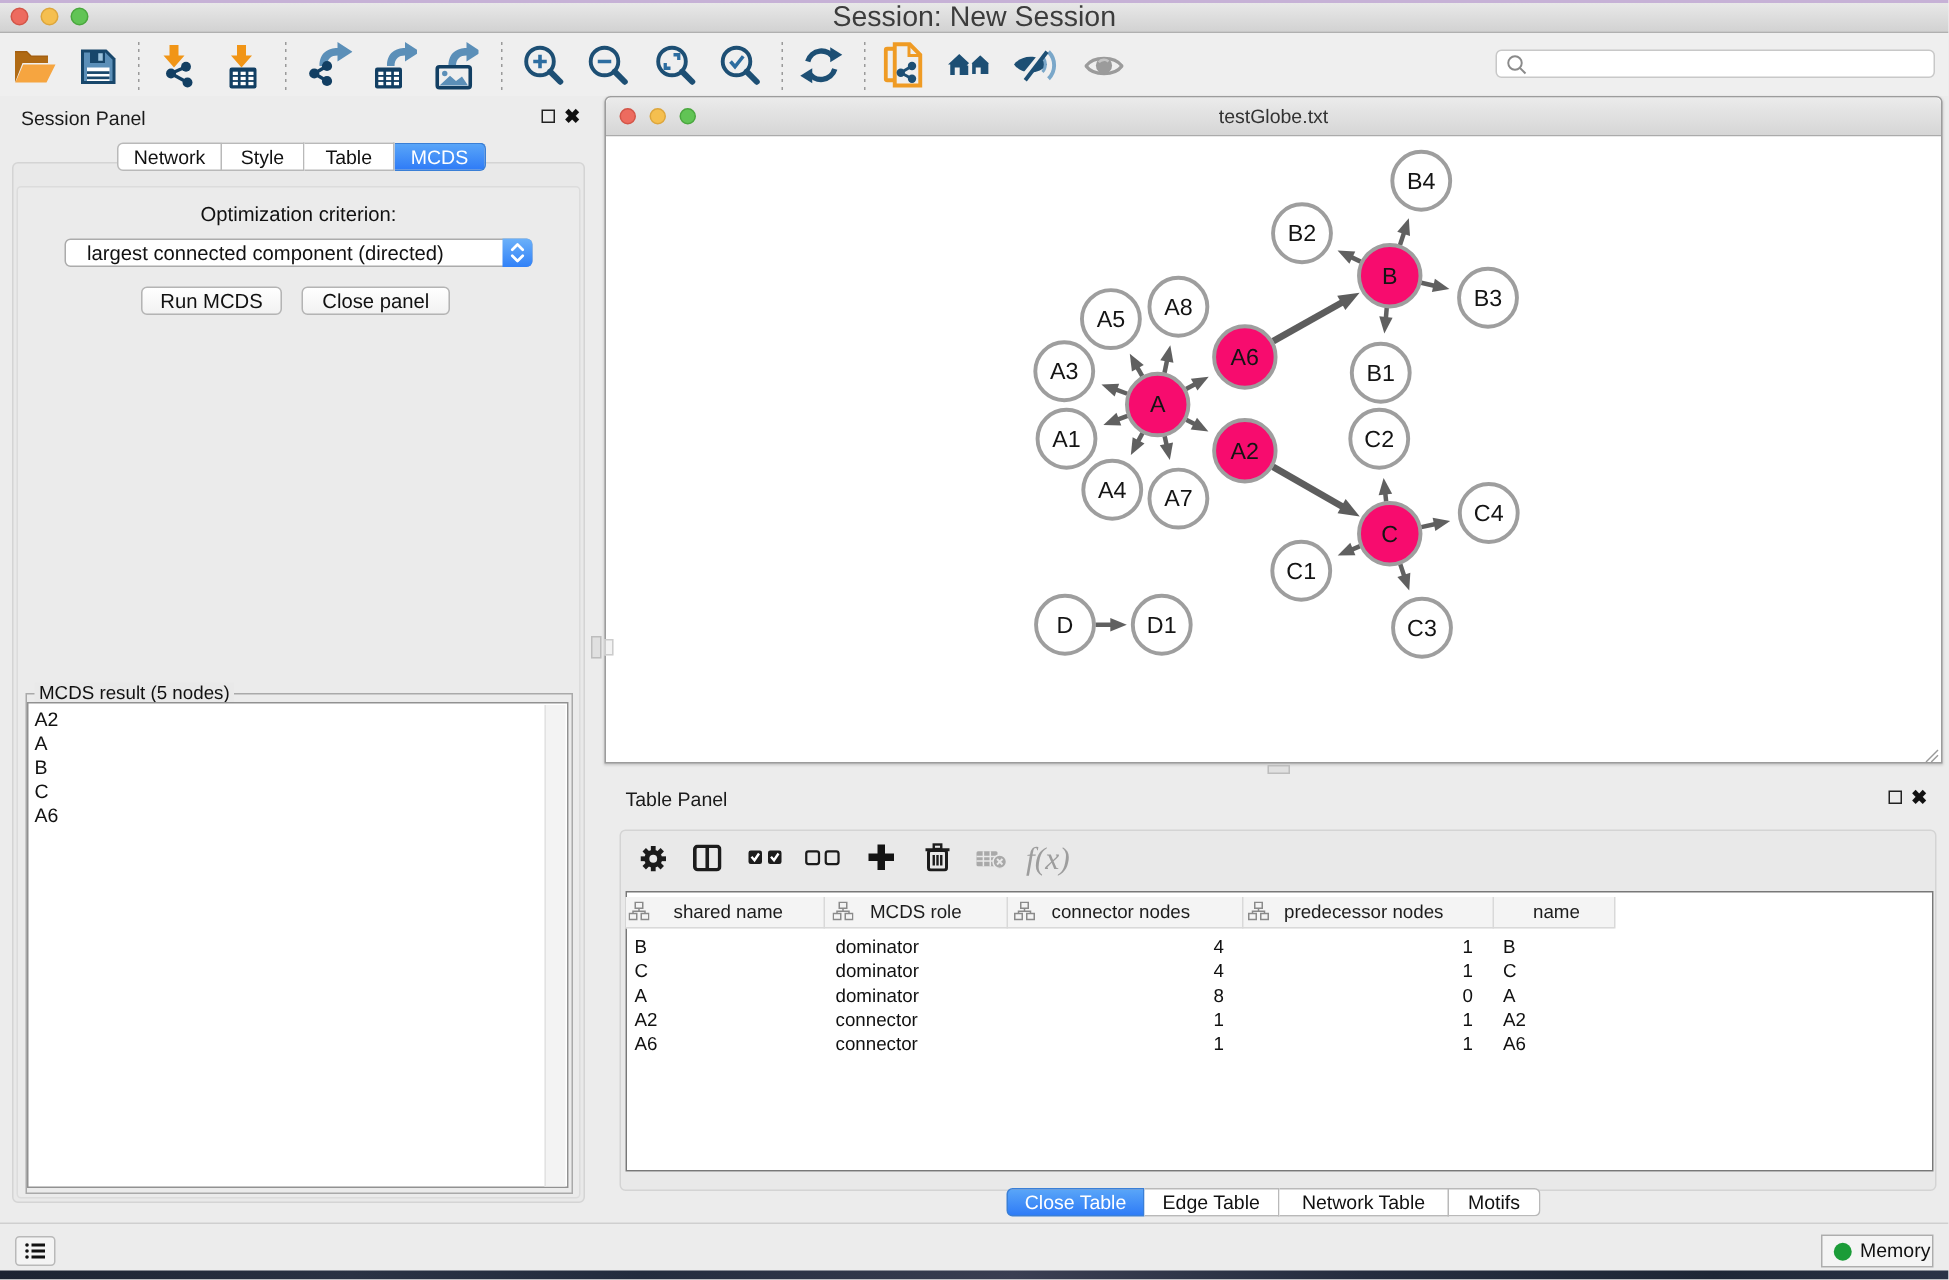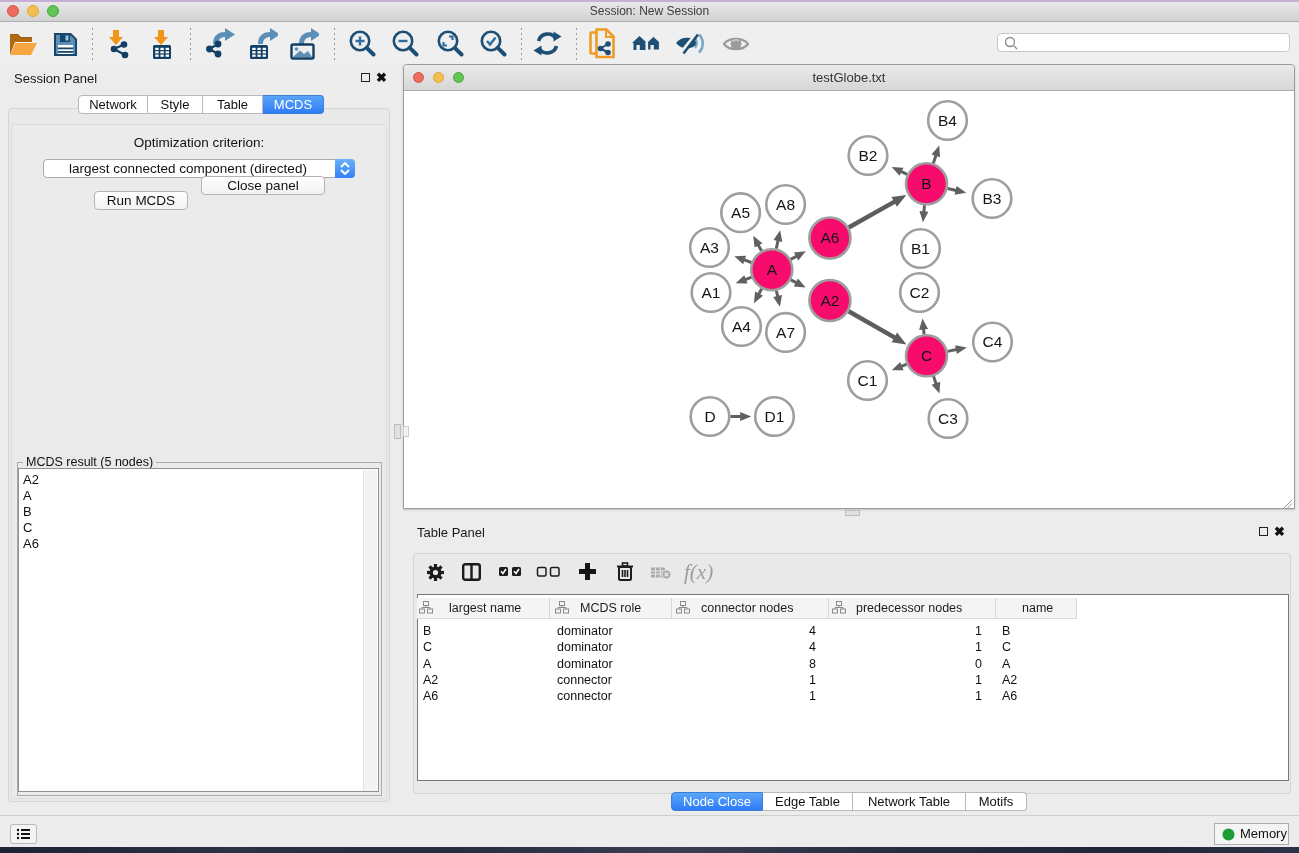--- a/index.html
+++ b/index.html
@@ -6,21 +6,21 @@
 html,body { width:1299px; height:853px; overflow:hidden; font-family:"Liberation Sans",sans-serif; }
 body { background:#ececec; position:relative; }
 .abs { position:absolute; }
 
 #topstrip { left:0; top:0; width:1299px; height:2px; background:#c6b1d6; }
 #botstrip { left:0; top:847px; width:1299px; height:6px;
   background:linear-gradient(90deg,#1c2331,#2a3244 18%,#232c3e 33%,#3a3e52 52%,#252d3f 70%,#1e2736 88%,#2b3347); }
 
 #titlebar { left:0; top:2px; width:1299px; height:20px;
   background:linear-gradient(#e8e8e8,#d2d2d2); border-bottom:1px solid #b0b0b0;
-  font-size:12px; color:#3c3c3c; text-align:center; line-height:19px; }
+  font-size:19px; color:#3c3c3c; text-align:center; line-height:19px; }
 .tl { border-radius:50%; width:12px; height:12px; top:5px; }
 #tl-r { left:7px;  background:#ed6b5f; border:0.5px solid #d35548; }
 #tl-y { left:27px; background:#f5bf4f; border:0.5px solid #dda63c; }
 #tl-g { left:47px; background:#61c455; border:0.5px solid #4aa73e; }
 
 #toolbar { left:0; top:22px; width:1299px; height:42px; background:#efefef; }
 .tsep { top:28px; width:1px; height:33px;
   background-image:repeating-linear-gradient(#9a9a9a 0 2px,transparent 2px 5px); }
 #search { left:997px; top:33px; width:293px; height:19px; background:#fff;
   border:1px solid #c8c8c8; border-radius:4px; }
@@ -35,21 +35,21 @@
 
 .seg { display:flex; height:19px; }
 .seg div { background:#fff; border:1px solid #b9b9b9; border-left:none; font-size:13px;
   color:#111; text-align:center; line-height:17px; padding:0 10px; }
 .seg div:first-child { border-left:1px solid #b9b9b9; border-radius:4px 0 0 4px; }
 .seg div:last-child { border-radius:0 4px 4px 0; }
 .seg div.sel { background:linear-gradient(#59a5f8,#2f7cf7); border-color:#3a7fd6; color:#fff; }
 #opt-label { left:0; top:135px; width:398px; text-align:center; font-size:13.5px; color:#111; }
 #combo { left:43px; top:159px; width:312px; height:19px; background:#fff;
   border:1px solid #ababab; border-radius:4px; font-size:13.5px; color:#111;
-  line-height:17px; padding-left:25px; }
+  line-height:17px; padding-left:14px; }
 #combo-btn { right:-1px; top:-1px; width:20px; height:19px; border-radius:0 4px 4px 0;
   background:linear-gradient(#6cb1f9,#3181f8); }
 .btn { background:linear-gradient(#ffffff,#f2f2f2); border:1px solid #b4b4b4; border-radius:4px;
   font-size:13.5px; color:#111; text-align:center; line-height:17px; height:19px; }
 
 #grpbox { left:17px; top:462px; width:365px; height:334px; border:1px solid #a9a9a9; }
 #grplabel { left:23px; top:455px; background:#e9e9e9; padding:0 3px; font-size:12.5px; color:#111; }
 #mcds-list { left:18px; top:468px; width:361px; height:324px; background:#fff; border:1px solid #919191;
   font-size:13px; color:#111; line-height:16px; padding:3px 0 0 4px; }
 #mcds-scroll { right:1px; top:1px; width:14px; height:321px; background:#f3f3f3; border-left:1px solid #e2e2e2; }
@@ -229,21 +229,21 @@
 <div class="abs" id="opt-label">Optimization criterion:</div>
 <div class="abs" id="combo">largest connected component (directed)
  <div class="abs" id="combo-btn">
   <svg width="20" height="19" viewBox="0 0 20 19">
    <path d="M6.5 7.5 L10 4 L13.5 7.5" fill="none" stroke="#fff" stroke-width="1.8" stroke-linecap="round" stroke-linejoin="round"></path>
    <path d="M6.5 11.5 L10 15 L13.5 11.5" fill="none" stroke="#fff" stroke-width="1.8" stroke-linecap="round" stroke-linejoin="round"></path>
   </svg>
  </div>
 </div>
 <div class="abs btn" style="left:94px;top:191px;width:94px">Run MCDS</div>
-<div class="abs btn" style="left:201px;top:176px;width:124px">Close panel</div>
+<div class="abs btn" style="left:201px;top:191px;width:99px">Close panel</div>
 <div class="abs" id="grpbox"></div>
 <div class="abs" id="grplabel">MCDS result (5 nodes)</div>
 <div class="abs" id="mcds-list">A2<br>A<br>B<br>C<br>A6
  <div class="abs" id="mcds-scroll"></div>
 </div>
 
 <div class="abs" id="netwin">
  <div class="abs" id="nw-title">testGlobe.txt</div>
  <div class="abs tl2" style="left:9px;background:#ed6b5f;border:0.5px solid #d35548"></div>
  <div class="abs tl2" style="left:29px;background:#f5bf4f;border:0.5px solid #dda63c"></div>
@@ -393,21 +393,21 @@
 <circle cx="16.5" cy="8.5" r="4.5" fill="#a9a9a9" stroke="#e9e9e9" stroke-width="1"></circle>
 <path d="M14.7 6.7 L18.3 10.3 M18.3 6.7 L14.7 10.3" stroke="#e9e9e9" stroke-width="1.3"></path>
   </svg>
 <div class="abs" style="left:684px;top:560px;font-family:'Liberation Serif',serif;font-style:italic;font-size:21px;color:#9d9d9d">f(x)</div>
 <svg class="abs" style="left:419px;top:601px" width="14" height="13" viewBox="0 0 14 13">
     <rect x="4.5" y="0.5" width="5" height="4" fill="none" stroke="#8a8a8a" stroke-width="1"></rect>
 <rect x="0.5" y="8" width="5" height="4" fill="none" stroke="#8a8a8a" stroke-width="1"></rect>
 <rect x="8.5" y="8" width="5" height="4" fill="none" stroke="#8a8a8a" stroke-width="1"></rect>
 <path d="M7 4.5 L7 6.5 M3 8 L3 6.5 L11 6.5 L11 8" fill="none" stroke="#8a8a8a" stroke-width="1"></path>
   </svg>
-<div class="abs htxt" style="left:449px;top:601px">largest name</div>
+<div class="abs htxt" style="left:449px;top:601px">shared name</div>
 <svg class="abs" style="left:555px;top:601px" width="14" height="13" viewBox="0 0 14 13">
     <rect x="4.5" y="0.5" width="5" height="4" fill="none" stroke="#8a8a8a" stroke-width="1"></rect>
 <rect x="0.5" y="8" width="5" height="4" fill="none" stroke="#8a8a8a" stroke-width="1"></rect>
 <rect x="8.5" y="8" width="5" height="4" fill="none" stroke="#8a8a8a" stroke-width="1"></rect>
 <path d="M7 4.5 L7 6.5 M3 8 L3 6.5 L11 6.5 L11 8" fill="none" stroke="#8a8a8a" stroke-width="1"></path>
   </svg>
 <div class="abs htxt" style="left:580px;top:601px">MCDS role</div>
 <svg class="abs" style="left:676px;top:601px" width="14" height="13" viewBox="0 0 14 13">
     <rect x="4.5" y="0.5" width="5" height="4" fill="none" stroke="#8a8a8a" stroke-width="1"></rect>
 <rect x="0.5" y="8" width="5" height="4" fill="none" stroke="#8a8a8a" stroke-width="1"></rect>
@@ -448,21 +448,21 @@
 <div class="rtxt" style="left:700px;top:672.8999999999999px;width:116px;text-align:right">1</div>
 <div class="rtxt" style="left:860px;top:672.8999999999999px;width:122px;text-align:right">1</div>
 <div class="rtxt" style="left:1002px;top:672.8999999999999px">A2</div>
 <div class="rtxt" style="left:423px;top:689.1999999999998px">A6</div>
 <div class="rtxt" style="left:557px;top:689.1999999999998px">connector</div>
 <div class="rtxt" style="left:700px;top:689.1999999999998px;width:116px;text-align:right">1</div>
 <div class="rtxt" style="left:860px;top:689.1999999999998px;width:122px;text-align:right">1</div>
 <div class="rtxt" style="left:1002px;top:689.1999999999998px">A6</div>
 
 <div class="abs seg" id="btabs">
- <div style="width:92px" class="sel">Node Close</div>
+ <div style="width:92px" class="sel">Close Table</div>
     <div style="width:90px">Edge Table</div>
  <div style="width:113px">Network Table</div>
     <div style="width:61px">Motifs</div>
 </div>
 
 <div class="abs" style="left:394px;top:424px;width:7px;height:15px;background:#e0e0e0;border:1px solid #bdbdbd"></div>
 <div class="abs" style="left:845px;top:510px;width:15px;height:6px;background:#e0e0e0;border:1px solid #bdbdbd"></div>
 <div class="abs" style="left:403px;top:426px;width:6px;height:11px;background:#f2f2f2;border:1px solid #cccccc"></div>
 <div class="abs" id="statline"></div>
 <div class="abs" id="menu-btn">

